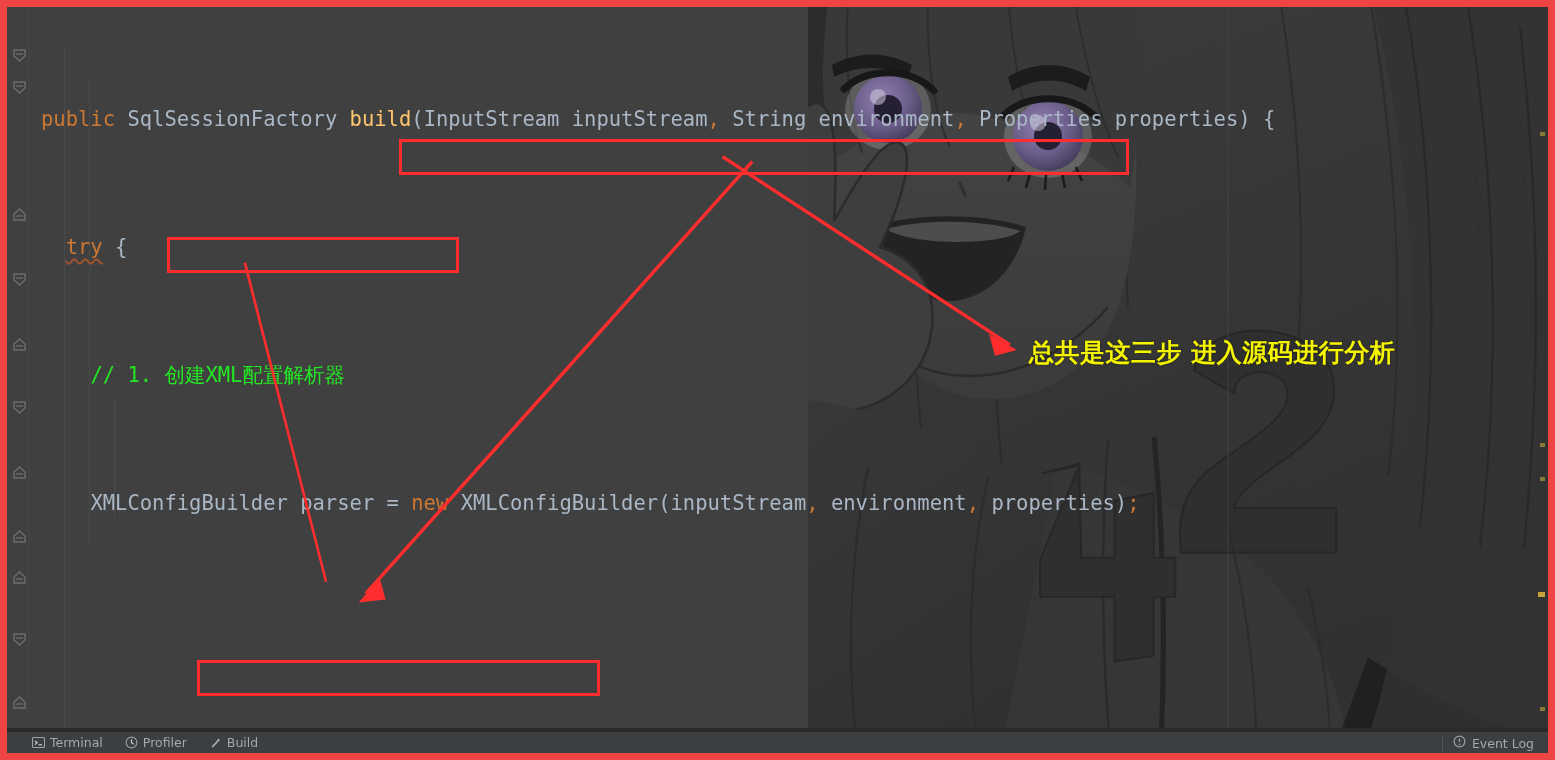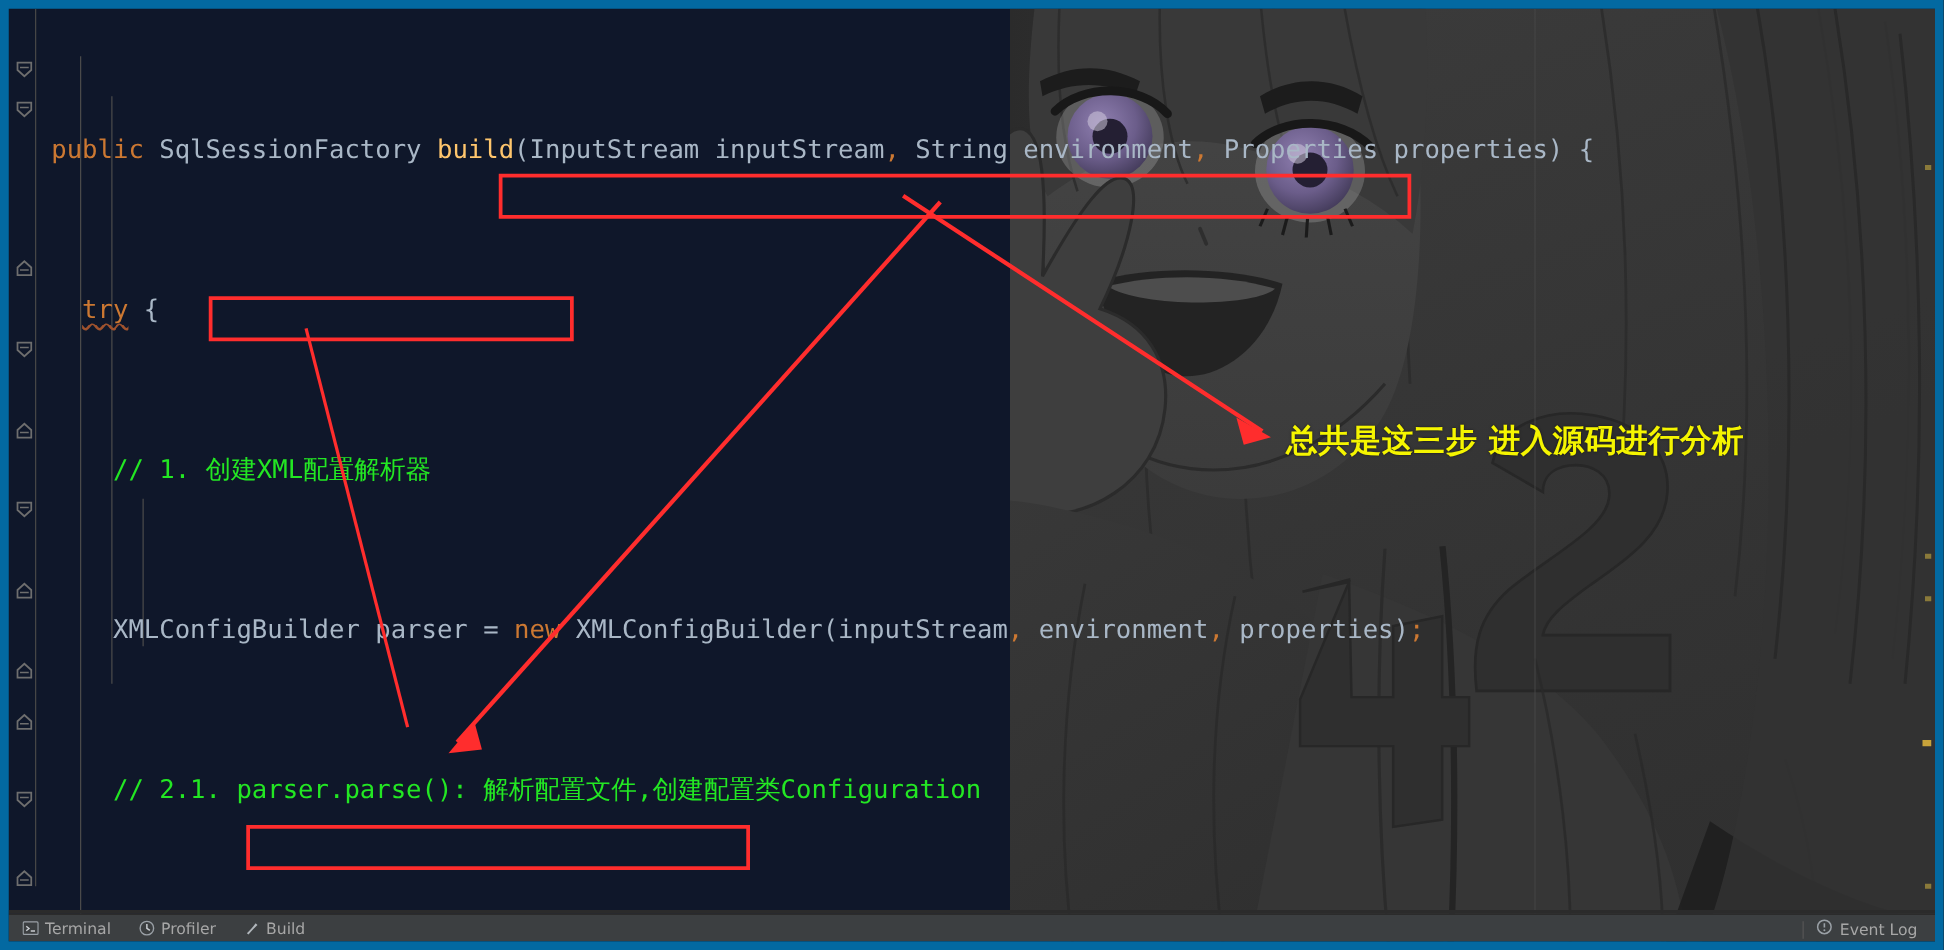--- a/index.html
+++ b/index.html
@@ -8,22 +8,22 @@
     margin: 0; padding: 0;
     width: 1555px; height: 760px;
     overflow: hidden;
     background: #2b2b2b;
   }
 
   
   #screen {
     position: relative;
     width: 1555px; height: 760px;
-    border: 7px solid #0369a1;
-    background: #0f172a;
+    border: 7px solid #ef4444;
+    background: #404040;
     overflow: hidden;
     font-family: "DejaVu Sans Mono", "Liberation Mono", monospace;
   }
 
   
   #wallpaper {
     position: absolute;
     top: 0; right: 0;
     width: 740px; height: 746px;
     overflow: hidden;
@@ -147,20 +147,21 @@
     height: 22px;
     background: #3c3f41;
     border-top: 1px solid #2b2b2b;
     display: flex;
     align-items: center;
     z-index: 9;
     overflow: hidden;
     font-family: "DejaVu Sans", "Liberation Sans", sans-serif;
     font-size: 12.5px;
     color: #a7a7a7;
+    padding-left: 14px;
   }
   .tool-item {
     display: flex;
     align-items: center;
     gap: 5px;
     padding: 0 11px;
     height: 100%;
     white-space: nowrap;
   }
   .tool-item .ic { display: inline-flex; }
@@ -403,21 +404,20 @@
     <div id="code">
 
       <div class="line"><span class="kw">public</span> <span class="typ">SqlSessionFactory</span> <span class="mth">build</span><span class="pun">(</span><span class="typ">InputStream inputStream</span><span class="com">,</span> <span class="typ">String environment</span><span class="com">,</span> <span class="typ">Properties properties</span><span class="pun">) {</span></div>
 
       <div class="line">  <span class="kw squiggle">try</span> <span class="pun">{</span></div>
 
       <div class="line">    <span class="cmt">// 1. 创建XML配置解析器</span></div>
 
       <div class="line">    <span class="typ">XMLConfigBuilder parser</span> <span class="pun">=</span> <span class="kw">new</span> <span class="typ">XMLConfigBuilder</span><span class="pun">(</span><span class="typ">inputStream</span><span class="com">,</span> <span class="typ">environment</span><span class="com">,</span> <span class="typ">properties</span><span class="pun">)</span><span class="com">;</span></div>
 
-      <div class="line">    <span class="cmt">// 2.1. parser.parse(): 解析配置文件,创建配置类Configuration</span></div>
 
       
 
       
 
       
 
       
 
       

